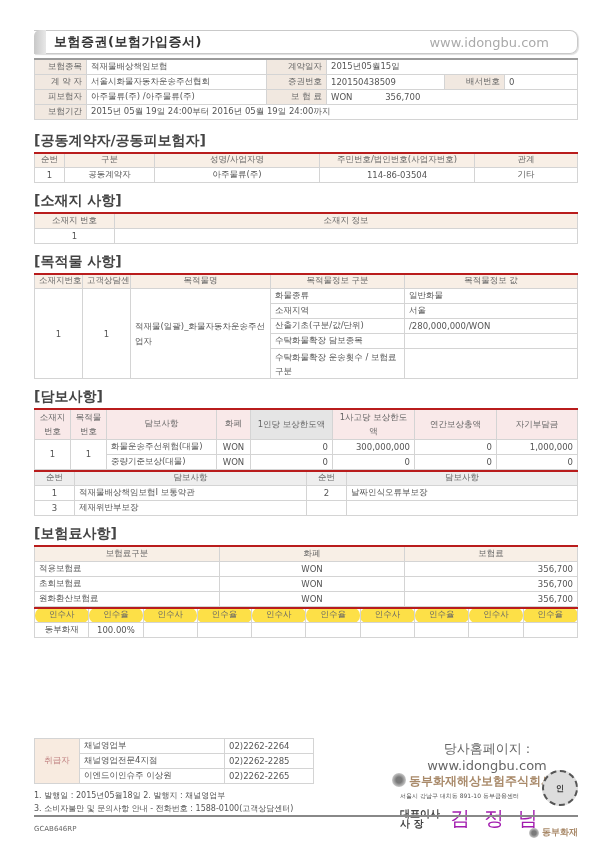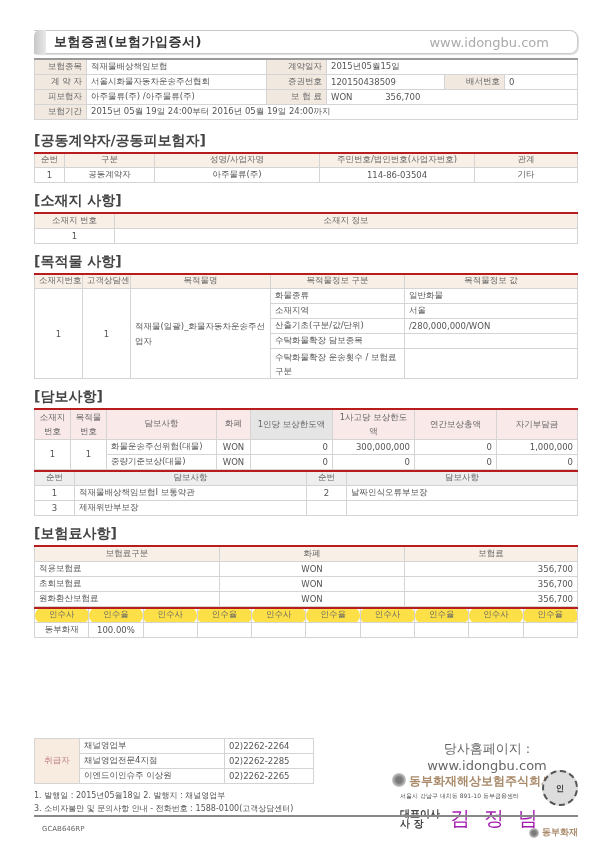--- a/index.html
+++ b/index.html
@@ -30,21 +30,21 @@
   .hdr-green th { background: #fde047; border-radius: 7px; }
   .hdr-gray th { background: #eeeeee; }
   .c { text-align: center; } .r { text-align: right; }
   .bordered { border-top: 2px solid #b91c1c; }
   .footer { position: absolute; left: 34px; top: 738px; width: 544px; }
   .handler { width: 280px; background: #fbf3ea; border-radius: 4px; }
   .handler td { background: #fff; }
   .handler .lbl { background: #f8ebe0; color: #c08080; text-align: center; }
   .notes { margin-top: 5px; font-size: 8px; line-height: 13px; color: #555; }
   .divider { position: absolute; left: 34px; top: 815px; width: 544px; border-top: 2px solid #888; }
-  .form-code { position: absolute; left: 42px; top: 825px; font-size: 7px; color: #666; }
+  .form-code { position: absolute; left: 34px; top: 825px; font-size: 7px; color: #666; }
   .company { position: absolute; left: 392px; top: 740px; width: 190px; }
   .hp { text-align: center; font-size: 13px; color: #666; }
   .cname { font-size: 12px; color: #a98a6a; font-weight: bold; display: flex; align-items: flex-start; gap: 3px; }
   .flower { width: 14px; height: 14px; border-radius: 50%; background: radial-gradient(circle,#7a7a7a 30%,#c9c9c9 70%); display: inline-block; }
   .addr { font-size: 6px; color: #555; margin-left: 8px; margin-top: 2px; }
   .ceo { display: flex; align-items: center; margin-left: 8px; margin-top: 4px; gap: 10px; }
   .ceo-title { font-size: 10px; color: #444; font-weight: bold; line-height: 10px; }
   .sign { font-family: "DejaVu Serif", serif; font-size: 20px; color: #a21caf; letter-spacing: 14px; }
   .seal { position: absolute; right: 4px; top: 30px; width: 36px; height: 36px; border-radius: 50%; border: 2px dashed #555; background: #ddd; display:flex; align-items:center; justify-content:center; font-size:8px; color:#333; font-weight:bold; }
   .bottom-logo { position: absolute; right: 22px; top: 826px; font-size: 9px; color: #a98a6a; font-weight: bold; display: flex; align-items: center; gap: 3px; }

